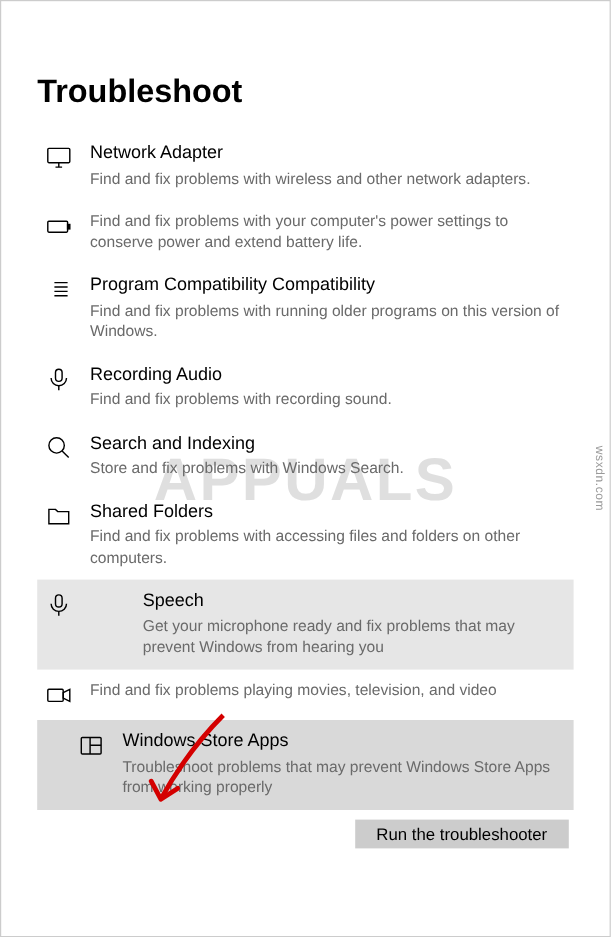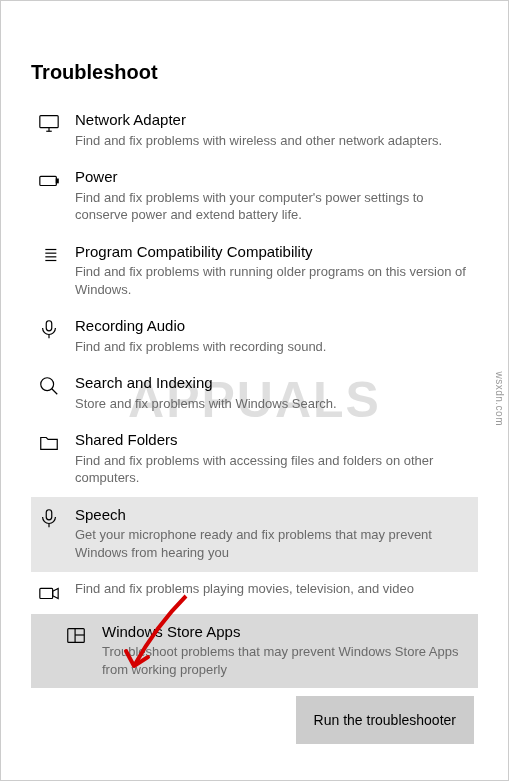--- a/index.html
+++ b/index.html
@@ -12,34 +12,35 @@
       background: #fff;
       width: 509px;
       height: 781px;
       border: 1px solid #ccc;
       padding: 20px 30px;
       color: #000;
       position: relative;
       overflow: hidden;
     }
     h1 {
-      font-size: 20px;
+      font-size: 27px;
       font-weight: 600;
       margin-bottom: 18px;
       margin-top: 40px;
       color: #000;
     }
     .item {
       display: flex;
       align-items: flex-start;
       padding: 8px 4px 10px 4px;
       cursor: pointer;
     }
     .item.selected {
       background: #e6e6e6;
+      gap: 44px;
     }
     .item.highlighted {
       background: #d9d9d9;
       padding-left: 31px;
     }
     .icon-col {
       width: 28px;
       flex-shrink: 0;
       margin-right: 12px;
       display: flex;
@@ -65,21 +66,21 @@
     .item-desc {
       font-size: 13px;
       color: #6a6a6a;
       line-height: 1.35;
     }
     .run-button {
       display: block;
       margin: 8px 4px 8px auto;
       background: #ccc;
       border: none;
-      padding: 16px 18px;
+      padding: 4px 18px;
       font-size: 14px;
       color: #000;
       cursor: pointer;
       font-family: inherit;
     }
     .watermark {
       position: absolute;
       top: 370px;
       left: 50%;
       transform: translateX(-50%);
@@ -134,21 +135,20 @@
         </div>
       </div>
       <div class="item">
         <div class="icon-col">
           <svg viewBox="0 0 24 24">
             <rect x="2" y="8" width="18" height="10" rx="1"></rect>
             <rect x="20" y="11" width="2" height="4" fill="#000"></rect>
           </svg>
         </div>
         <div class="text-col">
-          <div class="item-title">Power</div>
           <div class="item-desc">Find and fix problems with your computer's power settings to conserve power and extend battery life.</div>
         </div>
       </div>
       <div class="item">
         <div class="icon-col">
           <svg viewBox="0 0 24 24">
             <line x1="4" y1="6" x2="4" y2="6" stroke-width="2"></line>
             <line x1="4" y1="10" x2="4" y2="10" stroke-width="2"></line>
             <line x1="4" y1="14" x2="4" y2="14" stroke-width="2"></line>
             <line x1="4" y1="18" x2="4" y2="18" stroke-width="2"></line>

